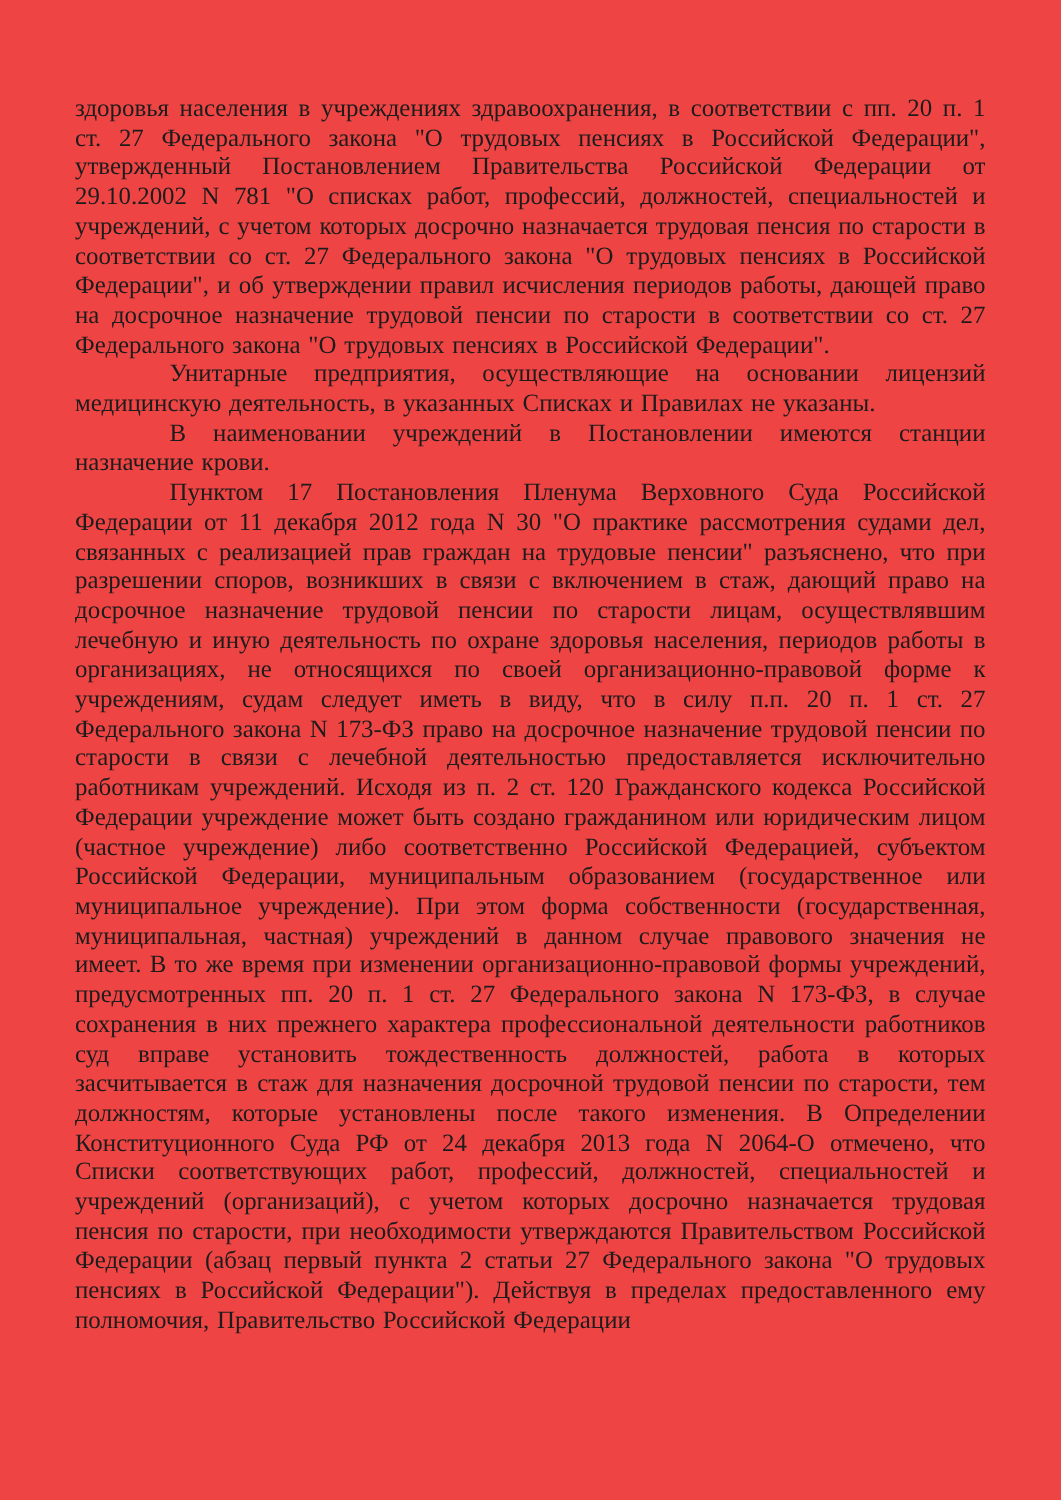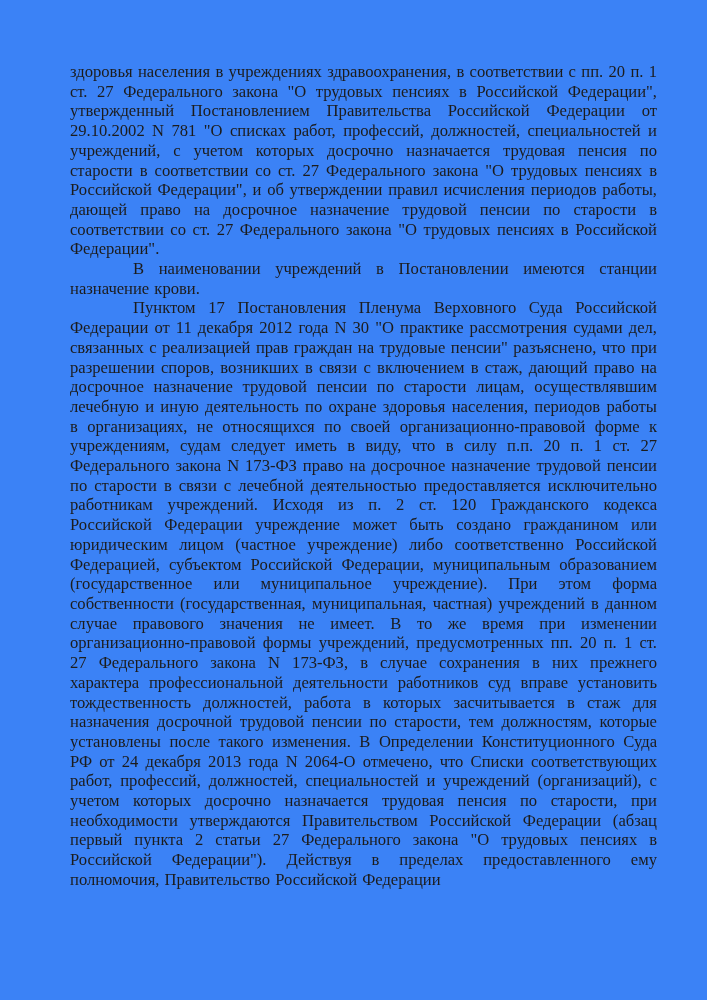--- a/index.html
+++ b/index.html
@@ -9,22 +9,22 @@
   }
   body {
     width: 707px;
     height: 1000px;
     overflow: hidden;
   }
   .page {
     box-sizing: border-box;
     width: 707px;
     height: 1000px;
-    background: #3b82f6;
-    padding: 62px 50px 20px 70px;
+    background: #ef4444;
+    padding: 62px 50px 20px 50px;
     font-family: "Liberation Serif", "DejaVu Serif", serif;
     font-size: 16.6px;
     line-height: 19.7px;
     color: #1c1c1c;
     -webkit-font-smoothing: antialiased;
   }
   .para {
     margin: 0;
     padding: 0;
     text-align: justify;
@@ -32,15 +32,16 @@
   }
   .para.indent {
     text-indent: 63px;
   }
 </style>
 </head>
 <body>
 
 <div class="page">
   <p class="para">здоровья населения в учреждениях здравоохранения, в соответствии с пп. 20 п. 1 ст. 27 Федерального закона "О трудовых пенсиях в Российской Федерации", утвержденный Постановлением Правительства Российской Федерации от 29.10.2002 N 781 "О списках работ, профессий, должностей, специальностей и учреждений, с учетом которых досрочно назначается трудовая пенсия по старости в соответствии со ст. 27 Федерального закона "О трудовых пенсиях в Российской Федерации", и об утверждении правил исчисления периодов работы, дающей право на досрочное назначение трудовой пенсии по старости в соответствии со ст. 27 Федерального закона "О трудовых пенсиях в Российской Федерации".</p>
+  <p class="para indent">Унитарные предприятия, осуществляющие на основании лицензий медицинскую деятельность, в указанных Списках и Правилах не указаны.</p>
   <p class="para indent">В наименовании учреждений в Постановлении имеются станции назначение крови.</p>
   <p class="para indent">Пунктом 17 Постановления Пленума Верховного Суда Российской Федерации от 11 декабря 2012 года N 30 "О практике рассмотрения судами дел, связанных с реализацией прав граждан на трудовые пенсии" разъяснено, что при разрешении споров, возникших в связи с включением в стаж, дающий право на досрочное назначение трудовой пенсии по старости лицам, осуществлявшим лечебную и иную деятельность по охране здоровья населения, периодов работы в организациях, не относящихся по своей организационно-правовой форме к учреждениям, судам следует иметь в виду, что в силу п.п. 20 п. 1 ст. 27 Федерального закона N 173-ФЗ право на досрочное назначение трудовой пенсии по старости в связи с лечебной деятельностью предоставляется исключительно работникам учреждений. Исходя из п. 2 ст. 120 Гражданского кодекса Российской Федерации учреждение может быть создано гражданином или юридическим лицом (частное учреждение) либо соответственно Российской Федерацией, субъектом Российской Федерации, муниципальным образованием (государственное или муниципальное учреждение). При этом форма собственности (государственная, муниципальная, частная) учреждений в данном случае правового значения не имеет. В то же время при изменении организационно-правовой формы учреждений, предусмотренных пп. 20 п. 1 ст. 27 Федерального закона N 173-ФЗ, в случае сохранения в них прежнего характера профессиональной деятельности работников суд вправе установить тождественность должностей, работа в которых засчитывается в стаж для назначения досрочной трудовой пенсии по старости, тем должностям, которые установлены после такого изменения. В Определении Конституционного Суда РФ от 24 декабря 2013 года N 2064-О отмечено, что Списки соответствующих работ, профессий, должностей, специальностей и учреждений (организаций), с учетом которых досрочно назначается трудовая пенсия по старости, при необходимости утверждаются Правительством Российской Федерации (абзац первый пункта 2 статьи 27 Федерального закона "О трудовых пенсиях в Российской Федерации"). Действуя в пределах предоставленного ему полномочия, Правительство Российской Федерации</p>
 </div>
 
 </body></html>

